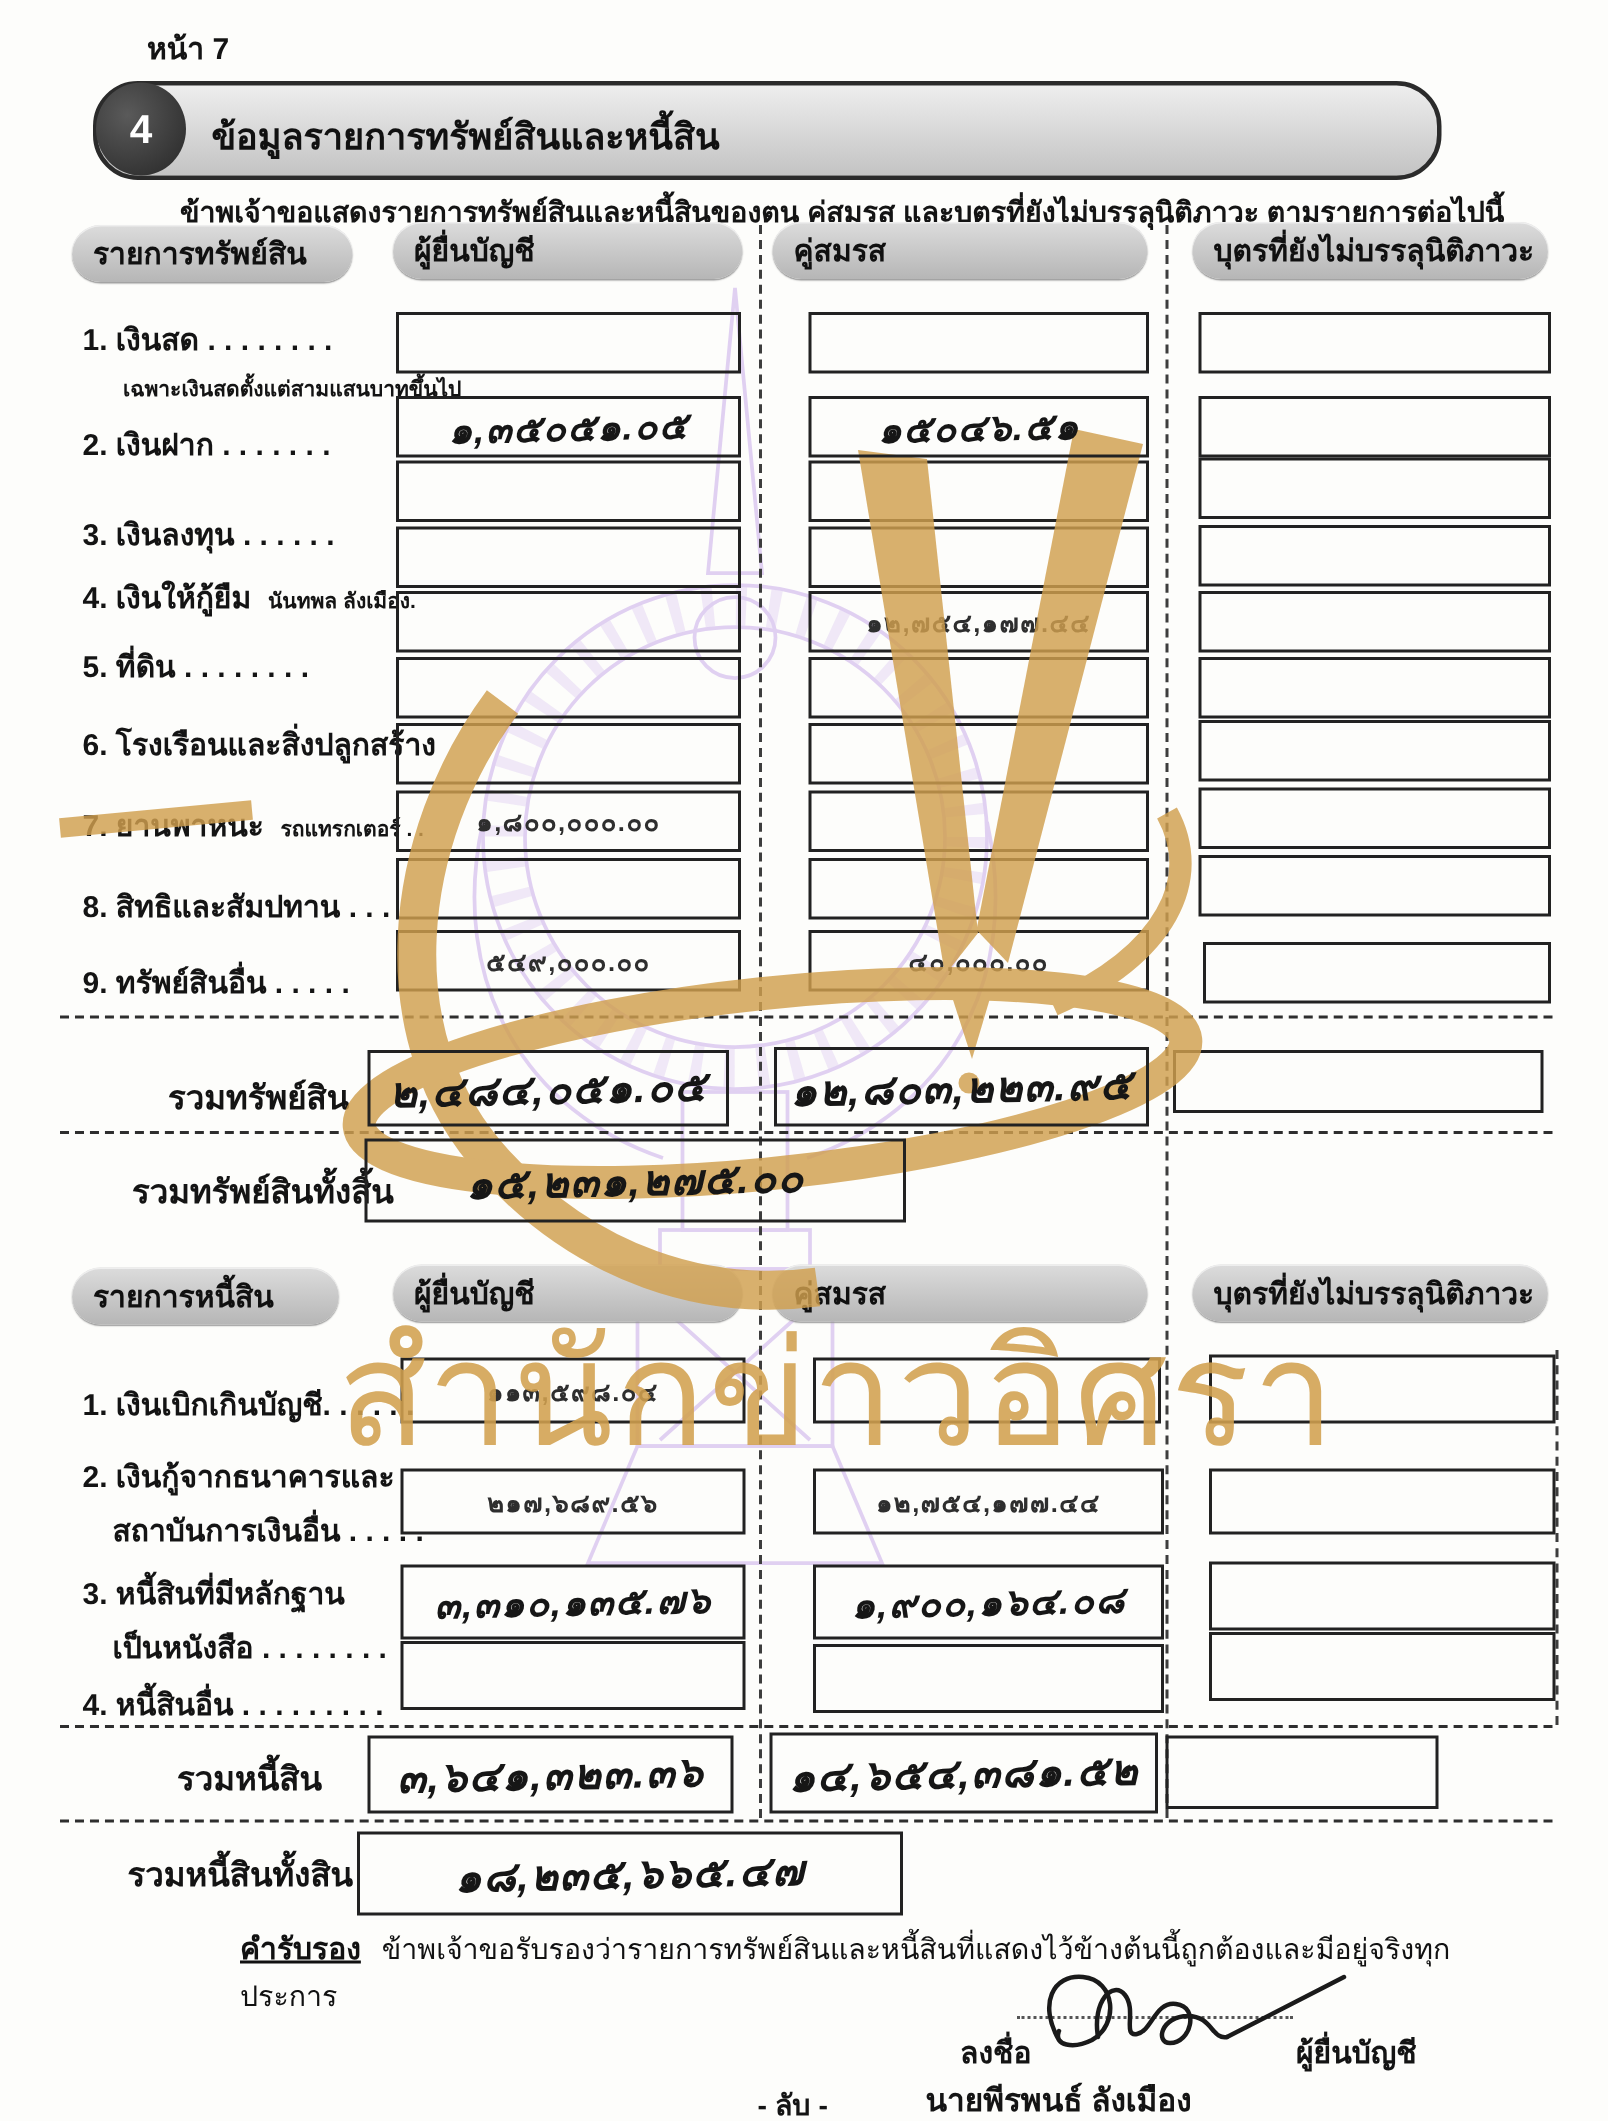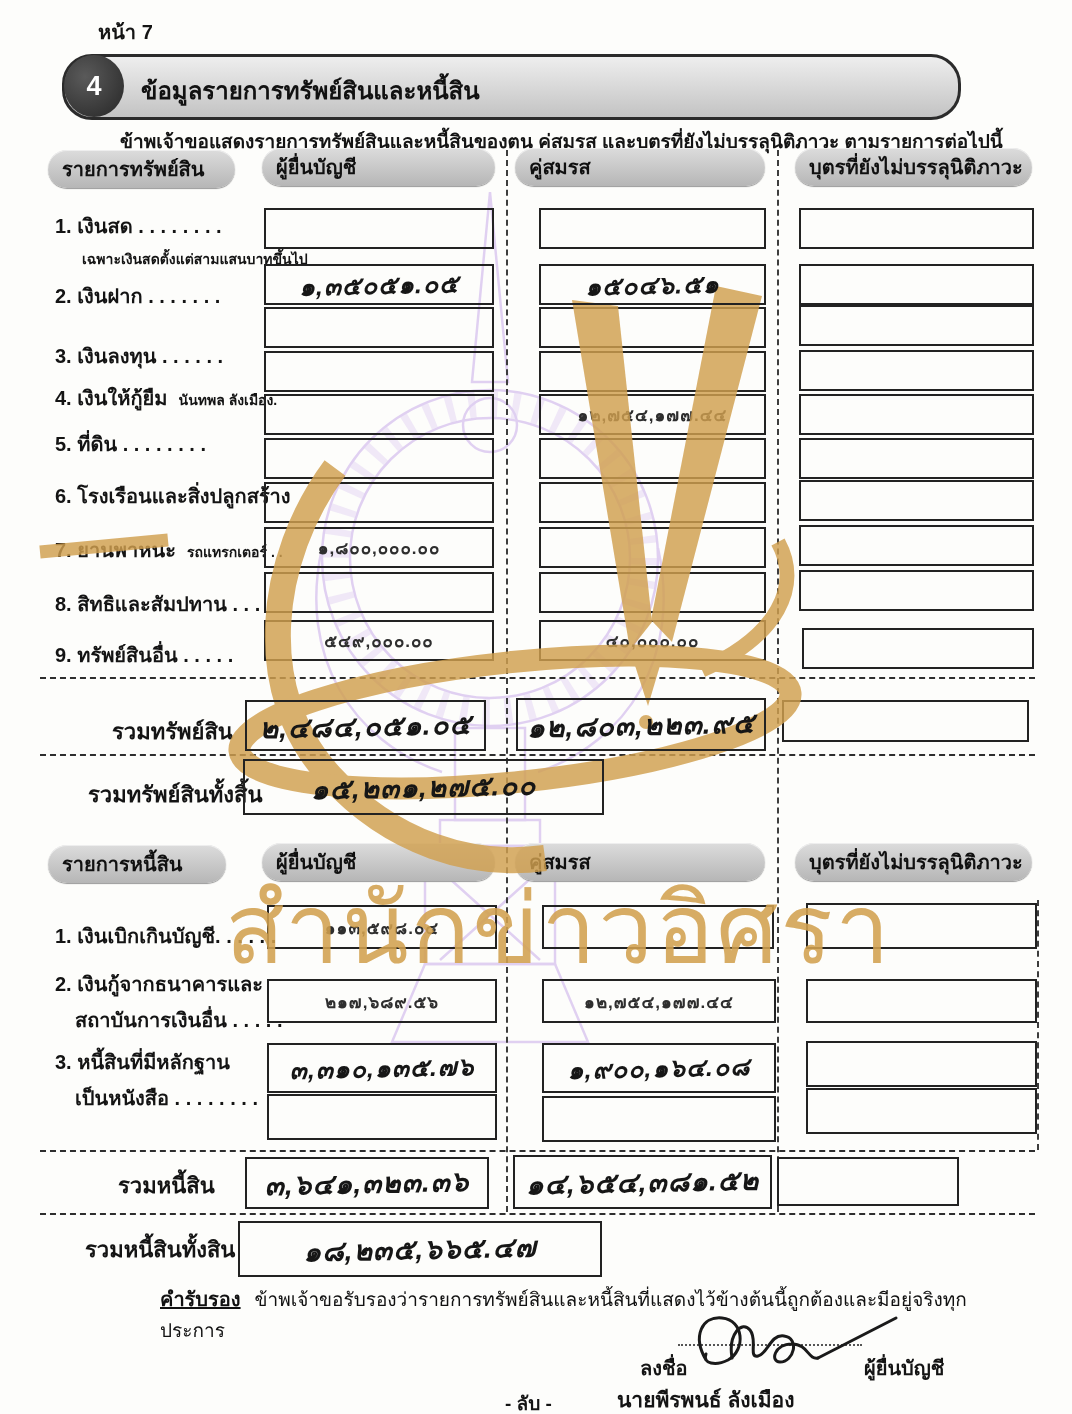--- a/index.html
+++ b/index.html
@@ -162,20 +162,21 @@
   <div class="pill" style="left:48px;top:845px;width:150px;">รายการหนี้สิน</div>
   <div class="pill" style="left:262px;top:843px;width:205px;">ผู้ยื่นบัญชี</div>
   <div class="pill" style="left:515px;top:843px;width:222px;">คู่สมรส</div>
   <div class="pill" style="left:795px;top:843px;width:209px;">บุตรที่ยังไม่บรรลุนิติภาวะ</div>
 
   <div class="lbl" style="left:55px;top:920px;">1. เงินเบิกเกินบัญชี. . . . . .</div>
   <div class="lbl" style="left:55px;top:968px;">2. เงินกู้จากธนาคารและ</div>
   <div class="lbl" style="left:75px;top:1004px;">สถาบันการเงินอื่น  . . . . .</div>
   <div class="lbl" style="left:55px;top:1046px;">3.  หนี้สินที่มีหลักฐาน</div>
   <div class="lbl" style="left:75px;top:1082px;">เป็นหนังสือ  . . . . . . . .</div>
+  <div class="lbl" style="left:55px;top:1120px;">4.  หนี้สินอื่น  . . . . . . . . .</div>
 
   <div class="box" style="left:267px;top:905px;width:226px;height:40px;">
       <div class="typed">๑๑๓,๕๙๘.๐๔</div>
     </div>
   <div class="box" style="left:542px;top:905px;width:228px;height:40px;"></div>
   <div class="box" style="left:806px;top:903px;width:227px;height:42px;"></div>
 
   <div class="box" style="left:267px;top:979px;width:226px;height:40px;">
       <div class="typed">๒๑๗,๖๘๙.๕๖</div>
     </div>

